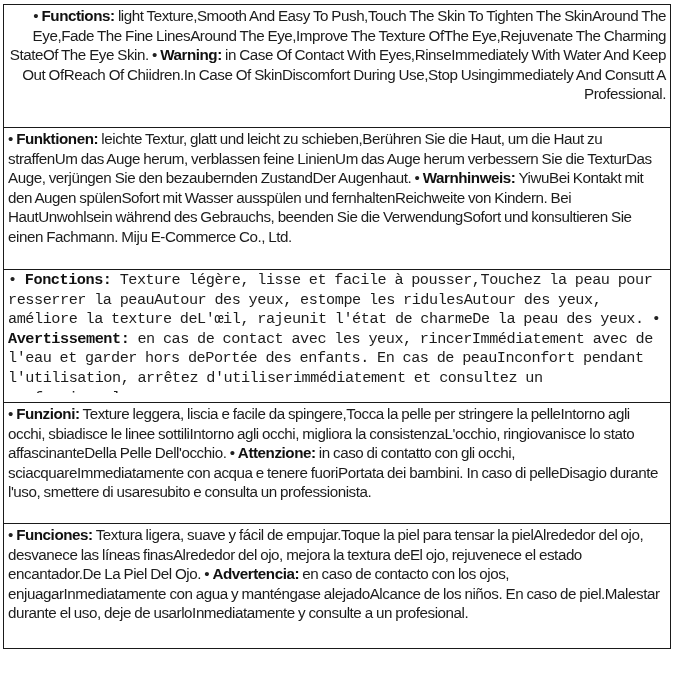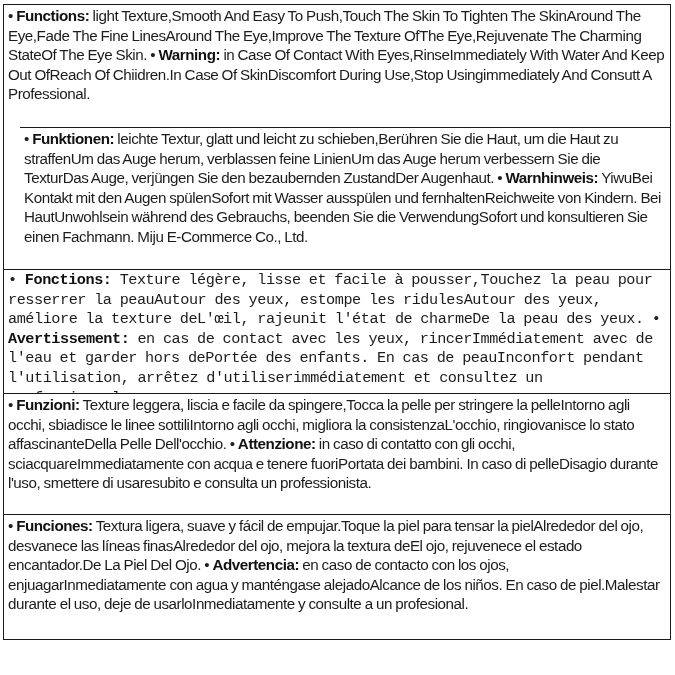--- a/index.html
+++ b/index.html
@@ -28,24 +28,24 @@
       padding: 1px 4px 0 4px;
       color: #1c1c1c;
       font-family: "Liberation Sans", sans-serif;
       font-size: 15.2px;
       line-height: 19.6px;
       letter-spacing: -0.45px;
       word-spacing: -0.5px;
       overflow: hidden;
     }
     .row:first-child { border-top: none; }
-    .row.r1 { height: 122px; }
-    .row.r2 { height: 142px; margin-left: 16px; }
+    .row.r1 { height: 122px; text-align: right; }
+    .row.r2 { height: 142px; }
     .row.r3 { height: 124px; font-family: Liberation Mono, monospace; }
-    .row.r4 { height: 121px; }
+    .row.r4 { height: 121px; margin-top: 9px; }
     .row.r5 { height: 125px; }
     .seg { display: inline; }
     .label {
       font-weight: bold;
       color: #111111;
     }
     .bullet {
       color: #222222;
     }
   </style>

